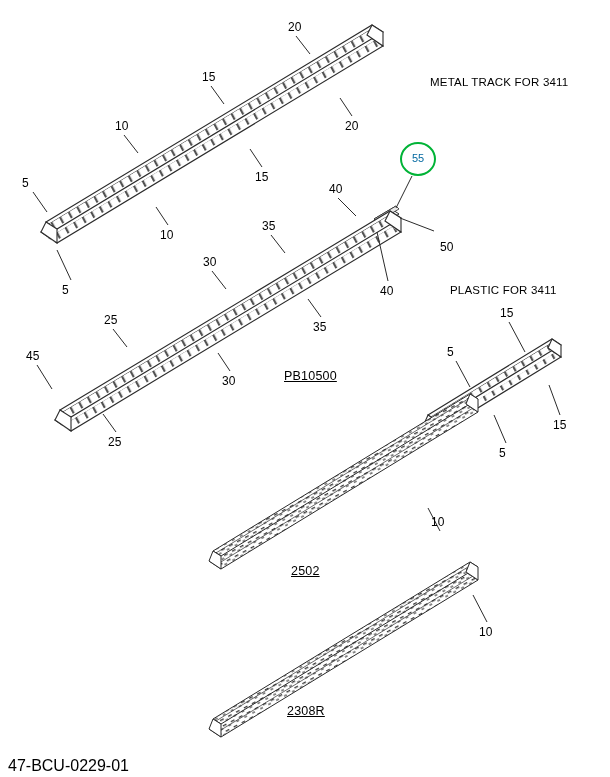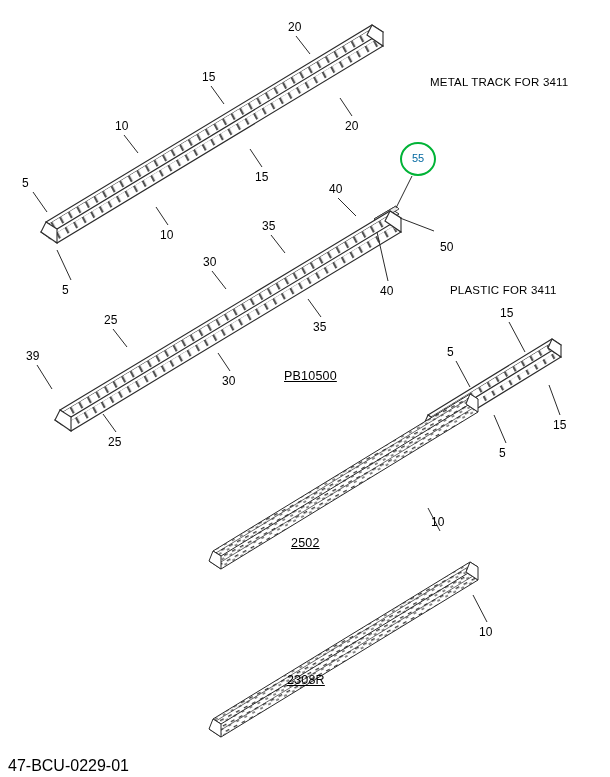--- a/index.html
+++ b/index.html
@@ -201,31 +201,31 @@
   <div class="lbl num" style="left:329px; top:182px;">40</div>
   <div class="lbl num" style="left:160px; top:228px;">10</div>
   <div class="lbl num" style="left:262px; top:219px;">35</div>
   <div class="lbl num" style="left:440px; top:228px;margin-top:12px;">50</div>
   <div class="lbl num" style="left:62px; top:283px;">5</div>
   <div class="lbl num" style="left:203px; top:255px;">30</div>
   <div class="lbl num" style="left:380px; top:284px;">40</div>
   <div class="lbl num" style="left:313px; top:320px;">35</div>
   <div class="lbl num" style="left:104px; top:313px;">25</div>
   <div class="lbl num" style="left:500px; top:306px;">15</div>
-  <div class="lbl num" style="left:26px; top:349px;">39</div>
+  <div class="lbl num" style="left:26px; top:349px;">45</div>
   <div class="lbl num" style="left:447px; top:345px;">5</div>
   <div class="lbl num" style="left:222px; top:374px;">30</div>
   <div class="lbl num" style="left:553px; top:418px;">15</div>
   <div class="lbl num" style="left:108px; top:435px;">25</div>
   <div class="lbl num" style="left:499px; top:446px;">5</div>
   <div class="lbl num" style="left:431px; top:515px;">10</div>
   <div class="lbl num" style="left:479px; top:625px;">10</div>
 
   <div class="lbl cap" style="left:418px; top:76px;padding-left:12px;">METAL TRACK FOR 3411</div>
   <div class="lbl cap" style="left:450px; top:263px;margin-top:21px;">PLASTIC FOR 3411</div>
   <div class="lbl part" style="left:284px; top:369px;">PB10500</div>
-  <div class="lbl part" style="left:291px; top:536px;text-align:center;">2502</div>
-  <div class="lbl part" style="left:287px; top:673px;">2308R</div>
+  <div class="lbl part" style="left:291px; top:564px;text-align:center;">2502</div>
+  <div class="lbl part" style="left:287px; top:704px;">2308R</div>
 
   <div class="footer-left">47-BCU-0229-01</div>
   <div class="footer-right">H20</div>
 
 </div>
 
 </body></html>

